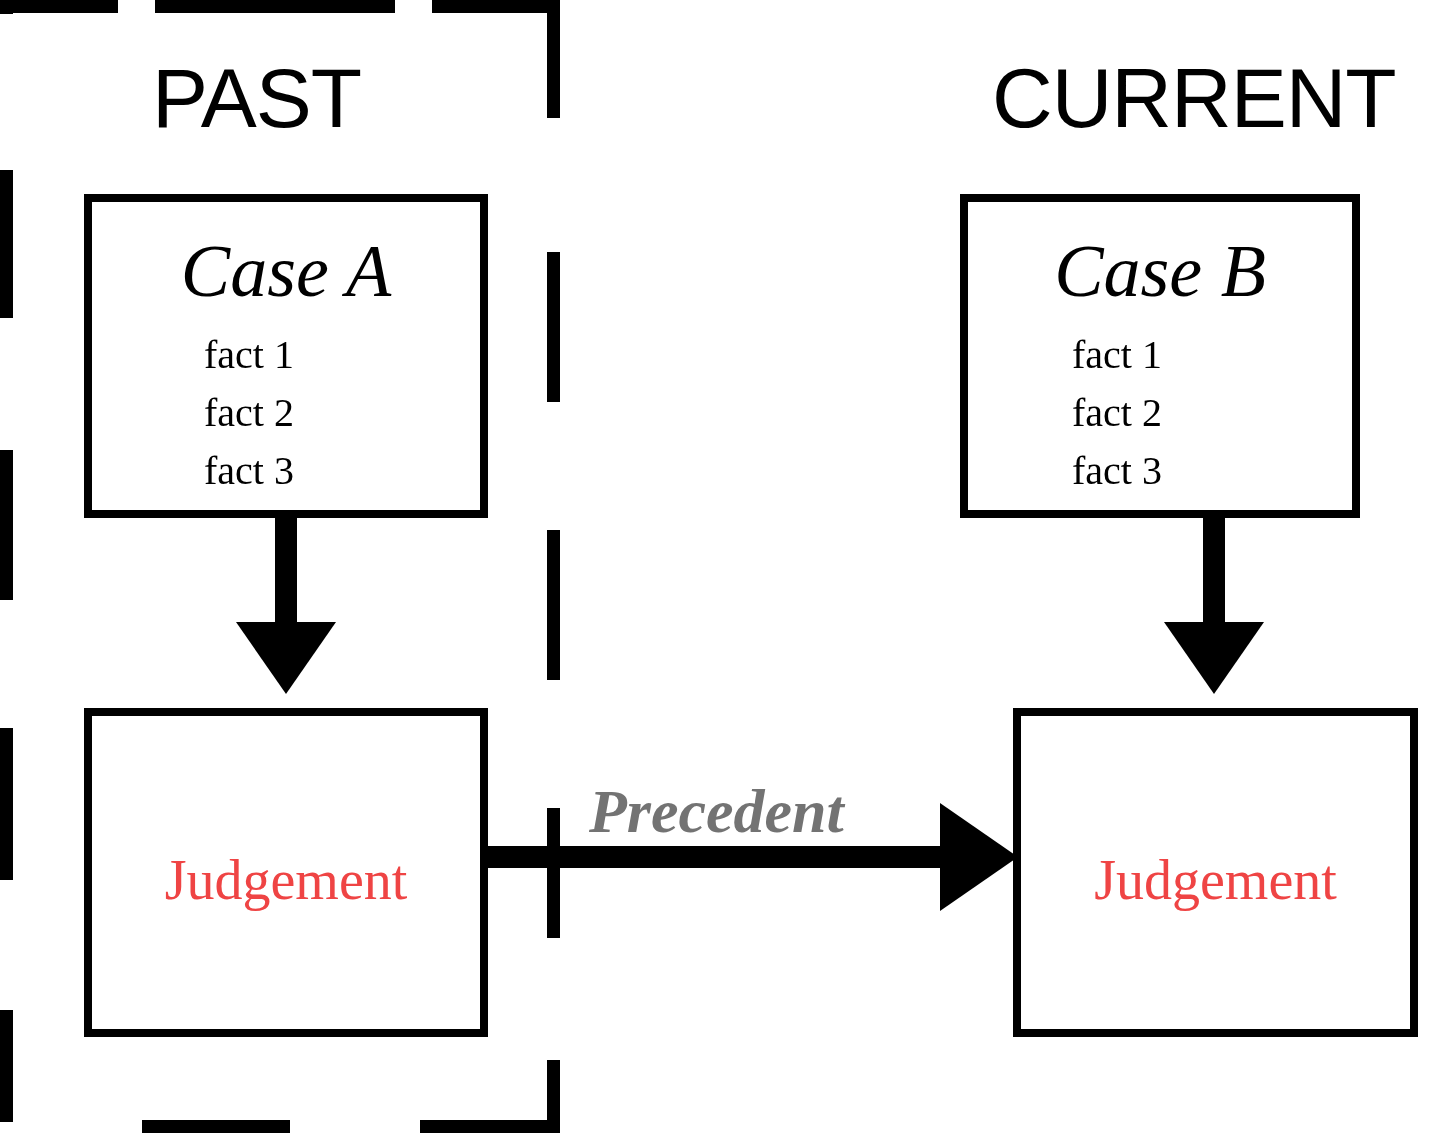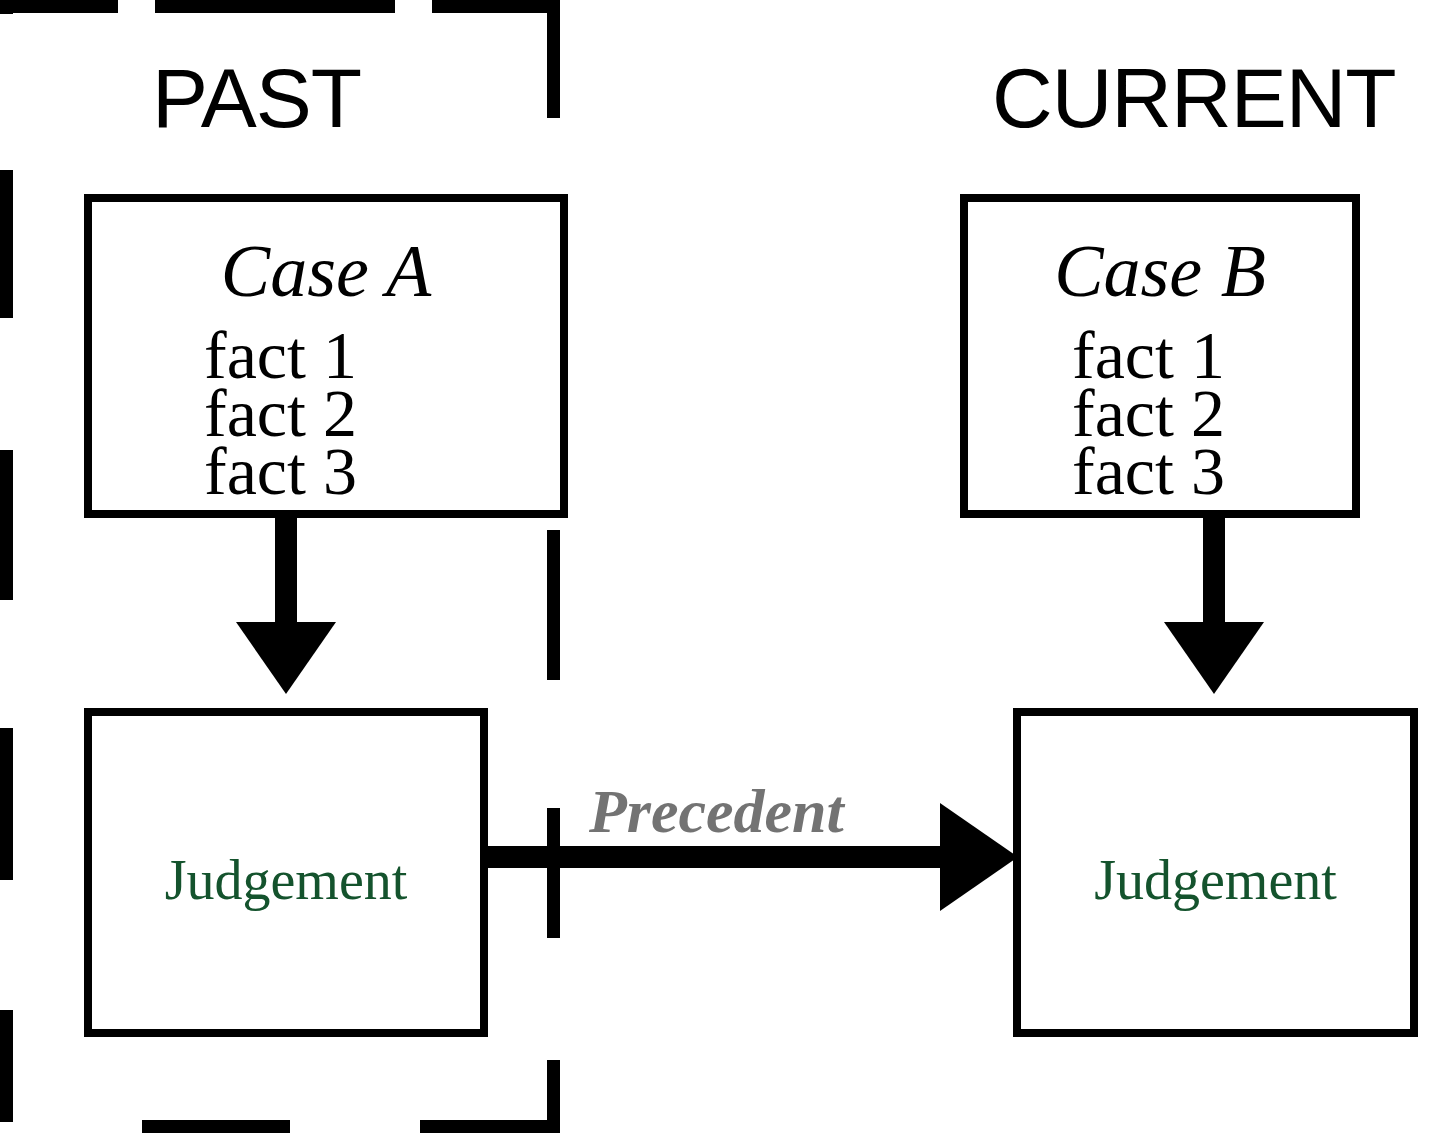--- a/index.html
+++ b/index.html
@@ -51,35 +51,35 @@
     font-weight: 400;
     font-size: 74px;
     line-height: 74px;
     color: #000000;
     white-space: nowrap;
   }
 
   .fact-list {
     position: absolute;
     text-align: left;
-    font-size: 68px;
+    font-size: 40px;
     line-height: 58px;
     color: #000000;
     white-space: nowrap;
   }
   .fact-line { display: block; }
 
   .judgement-label {
     position: absolute;
     left: 0;
     right: 0;
     text-align: center;
     font-size: 56px;
     line-height: 56px;
-    color: #14532d;
+    color: #ef4444;
     white-space: nowrap;
   }
 
   
   .arrow-shaft-v {
     position: absolute;
     background: #000000;
   }
   .arrow-head-down {
     position: absolute;
@@ -132,21 +132,21 @@
 
   <div class="dash" style="left:547px; top:0px; width:13px; height:118px;"></div>
   <div class="dash" style="left:547px; top:252px; width:13px; height:150px;"></div>
   <div class="dash" style="left:547px; top:530px; width:13px; height:150px;"></div>
   <div class="dash" style="left:547px; top:808px; width:13px; height:130px;"></div>
   <div class="dash" style="left:547px; top:1060px; width:13px; height:73px;"></div>
 
   <div class="section-title" style="left:992px; top:56px;">CURRENT</div>
   <div class="section-title" style="left:152px; top:56px;">PAST</div>
 
-  <div class="box" style="left:84px; top:194px; width:484px; height:324px;">
+  <div class="box" style="left:84px; top:194px; width:404px; height:324px;">
     <div class="case-title" style="top:32px;">Case A</div>
     <div class="fact-list" style="left:112px; top:124px;">
       <span class="fact-line">fact 1</span>
       <span class="fact-line">fact 2</span>
       <span class="fact-line">fact 3</span>
     </div>
   </div>
 
   <div class="arrow-shaft-v" style="left:275px; top:518px; width:22px; height:106px;"></div>
   <div class="arrow-head-down" style="left:236px; top:622px;"></div>

